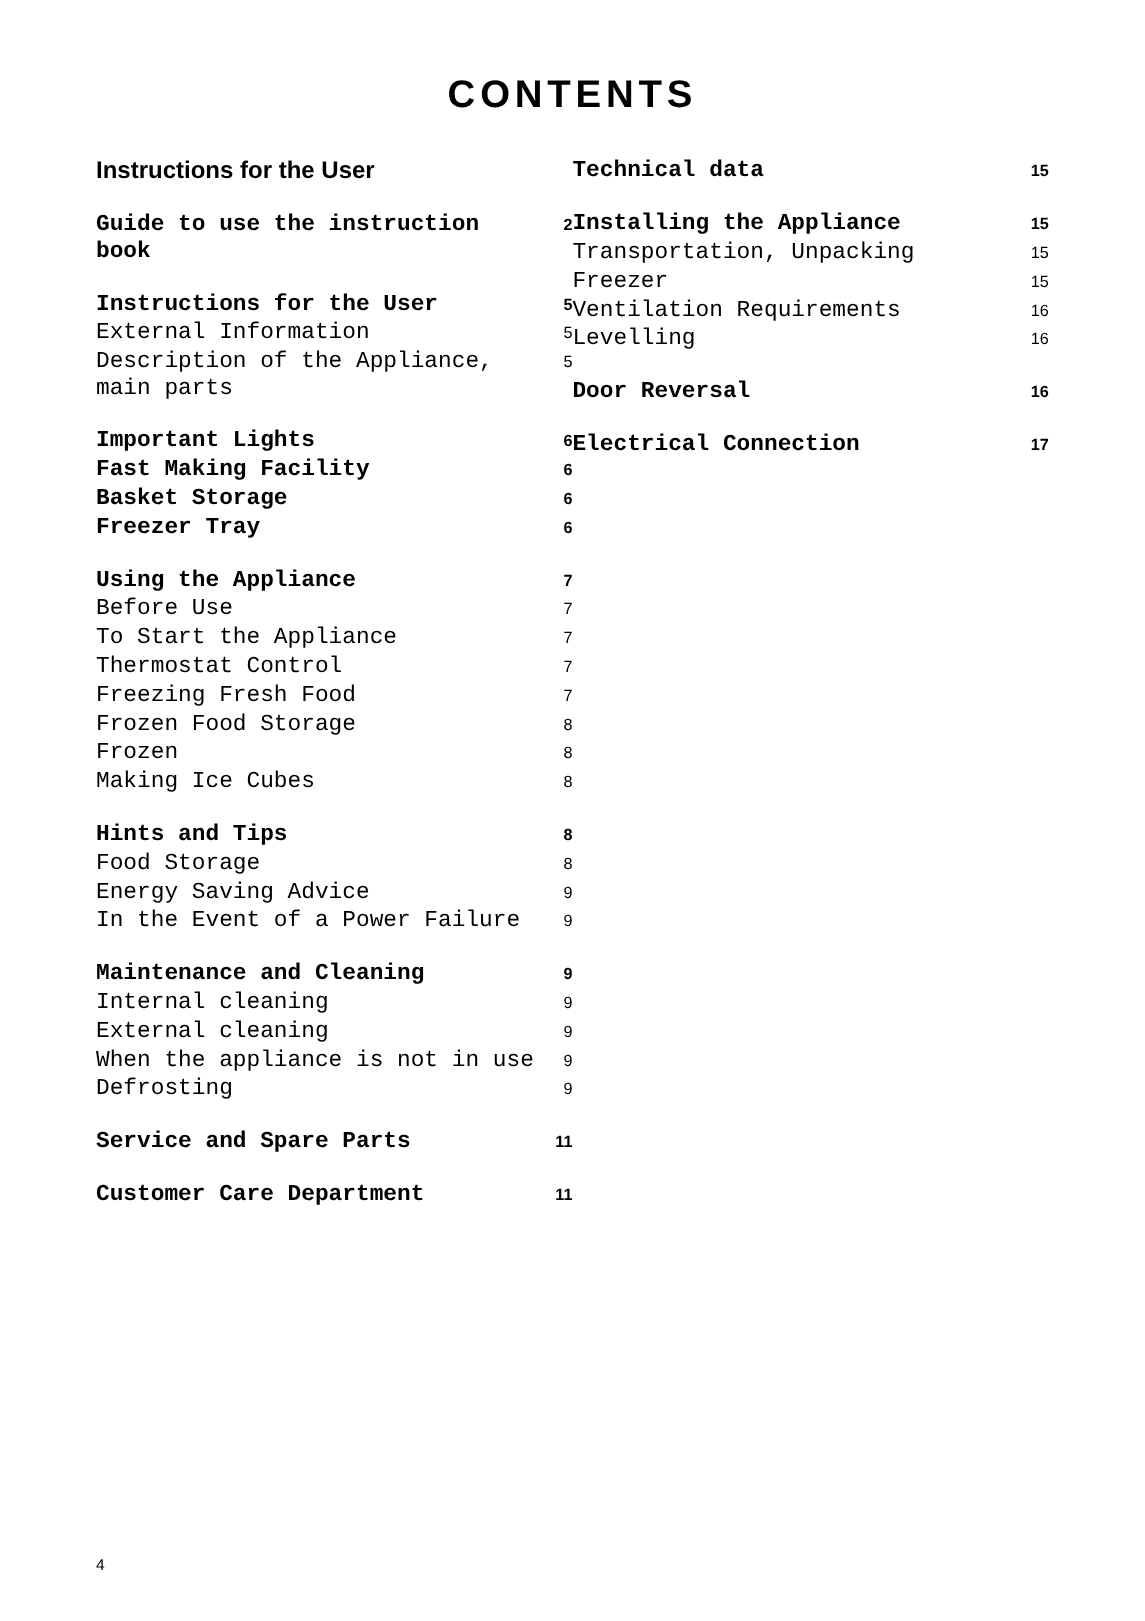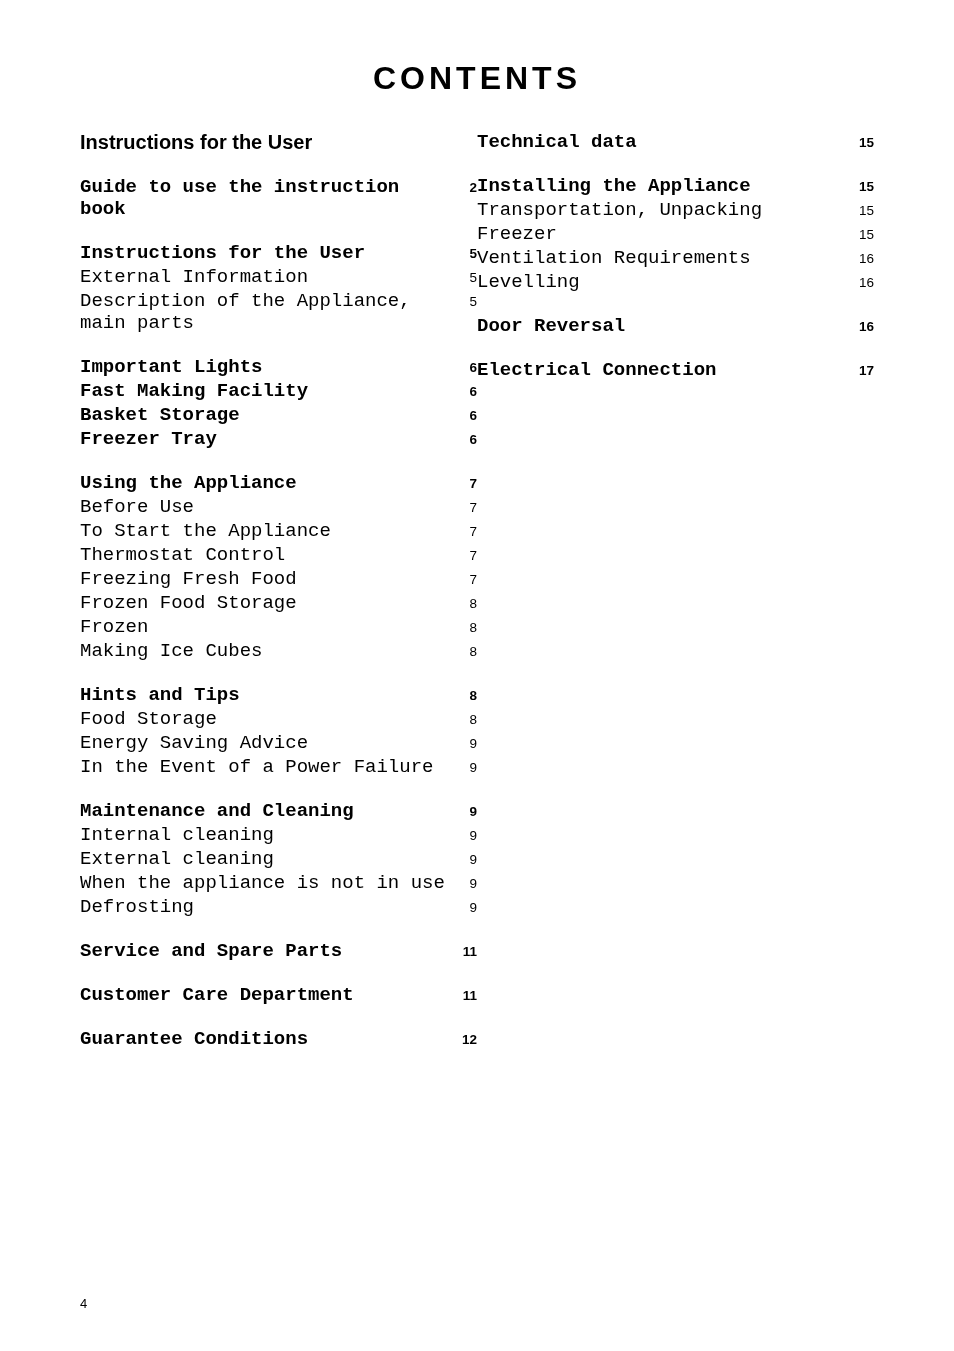--- a/index.html
+++ b/index.html
@@ -193,26 +193,20 @@
             <span class="entry-label bold">Service and Spare Parts</span>
             <span class="entry-page">11</span>
           </div>
         </div>
         <div class="toc-group">
           <div class="toc-entry">
             <span class="entry-label bold">Customer Care Department</span>
             <span class="entry-page">11</span>
           </div>
         </div>
-        <div class="toc-group">
-          <div class="toc-entry">
-            <span class="entry-label bold">Guarantee Conditions</span>
-            <span class="entry-page">12</span>
-          </div>
-        </div>
       </div>
   </div>
   <div class="col-right">
     <div id="right-groups">
         <div class="toc-group">
           <div class="toc-entry">
             <span class="entry-label bold">Technical data</span>
             <span class="entry-page">15</span>
           </div>
         </div>

